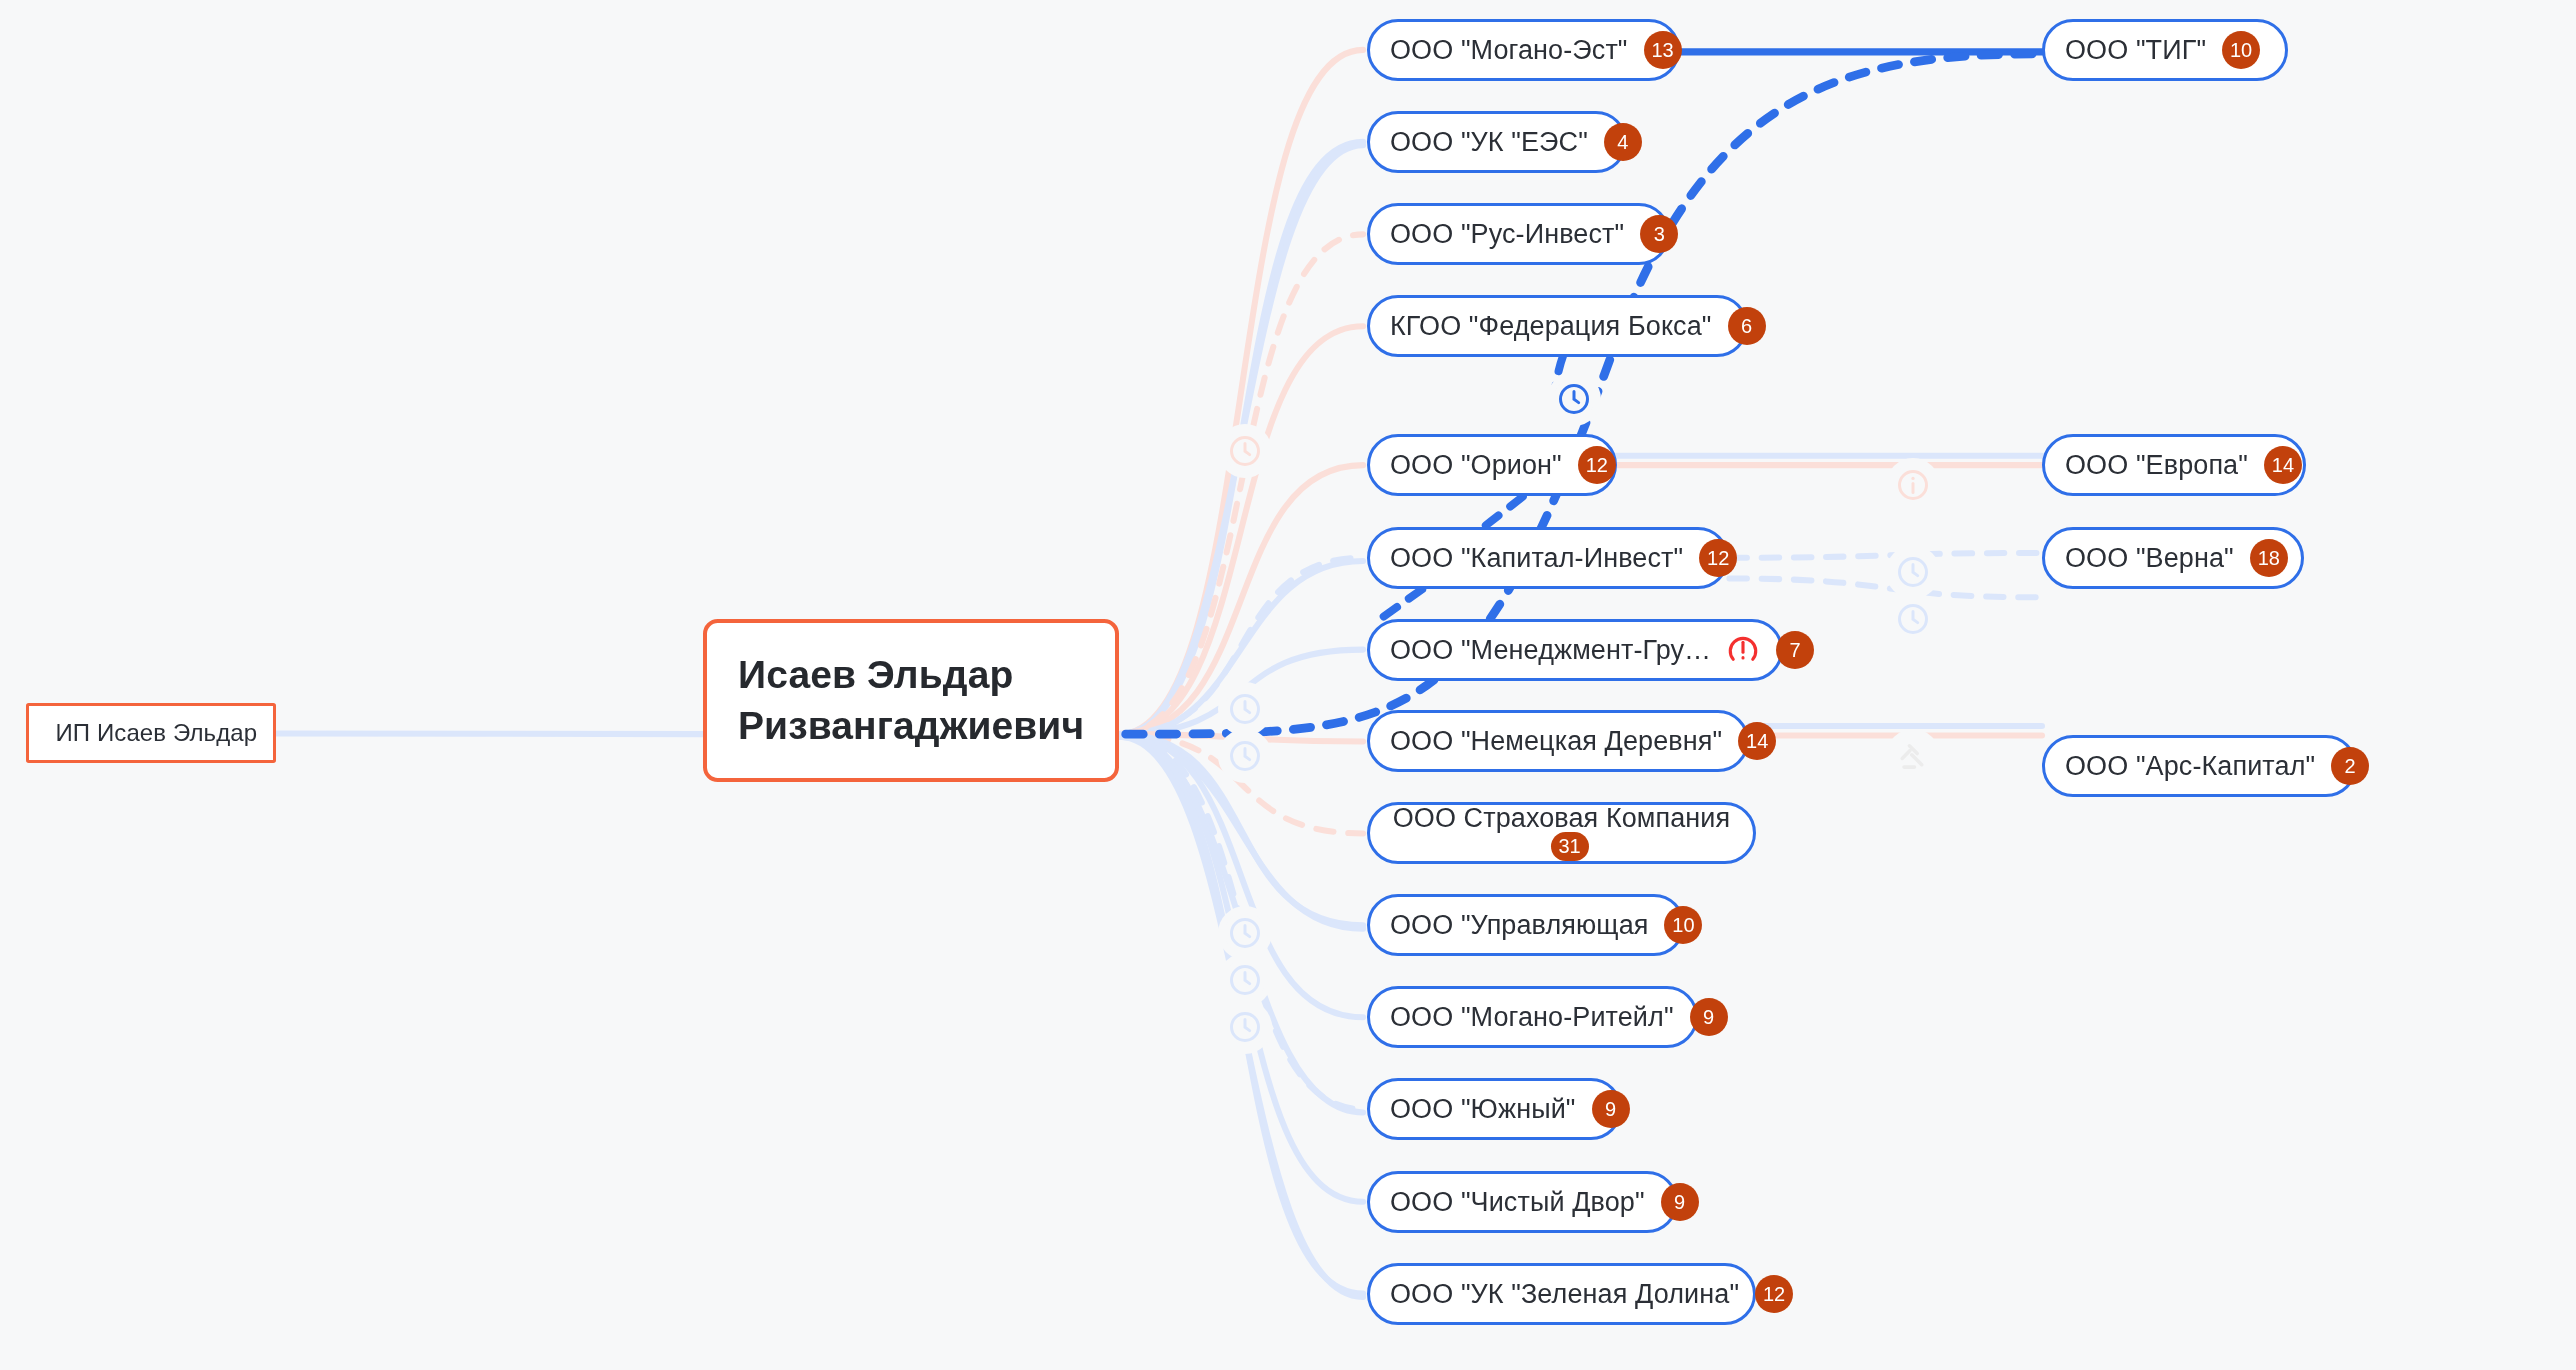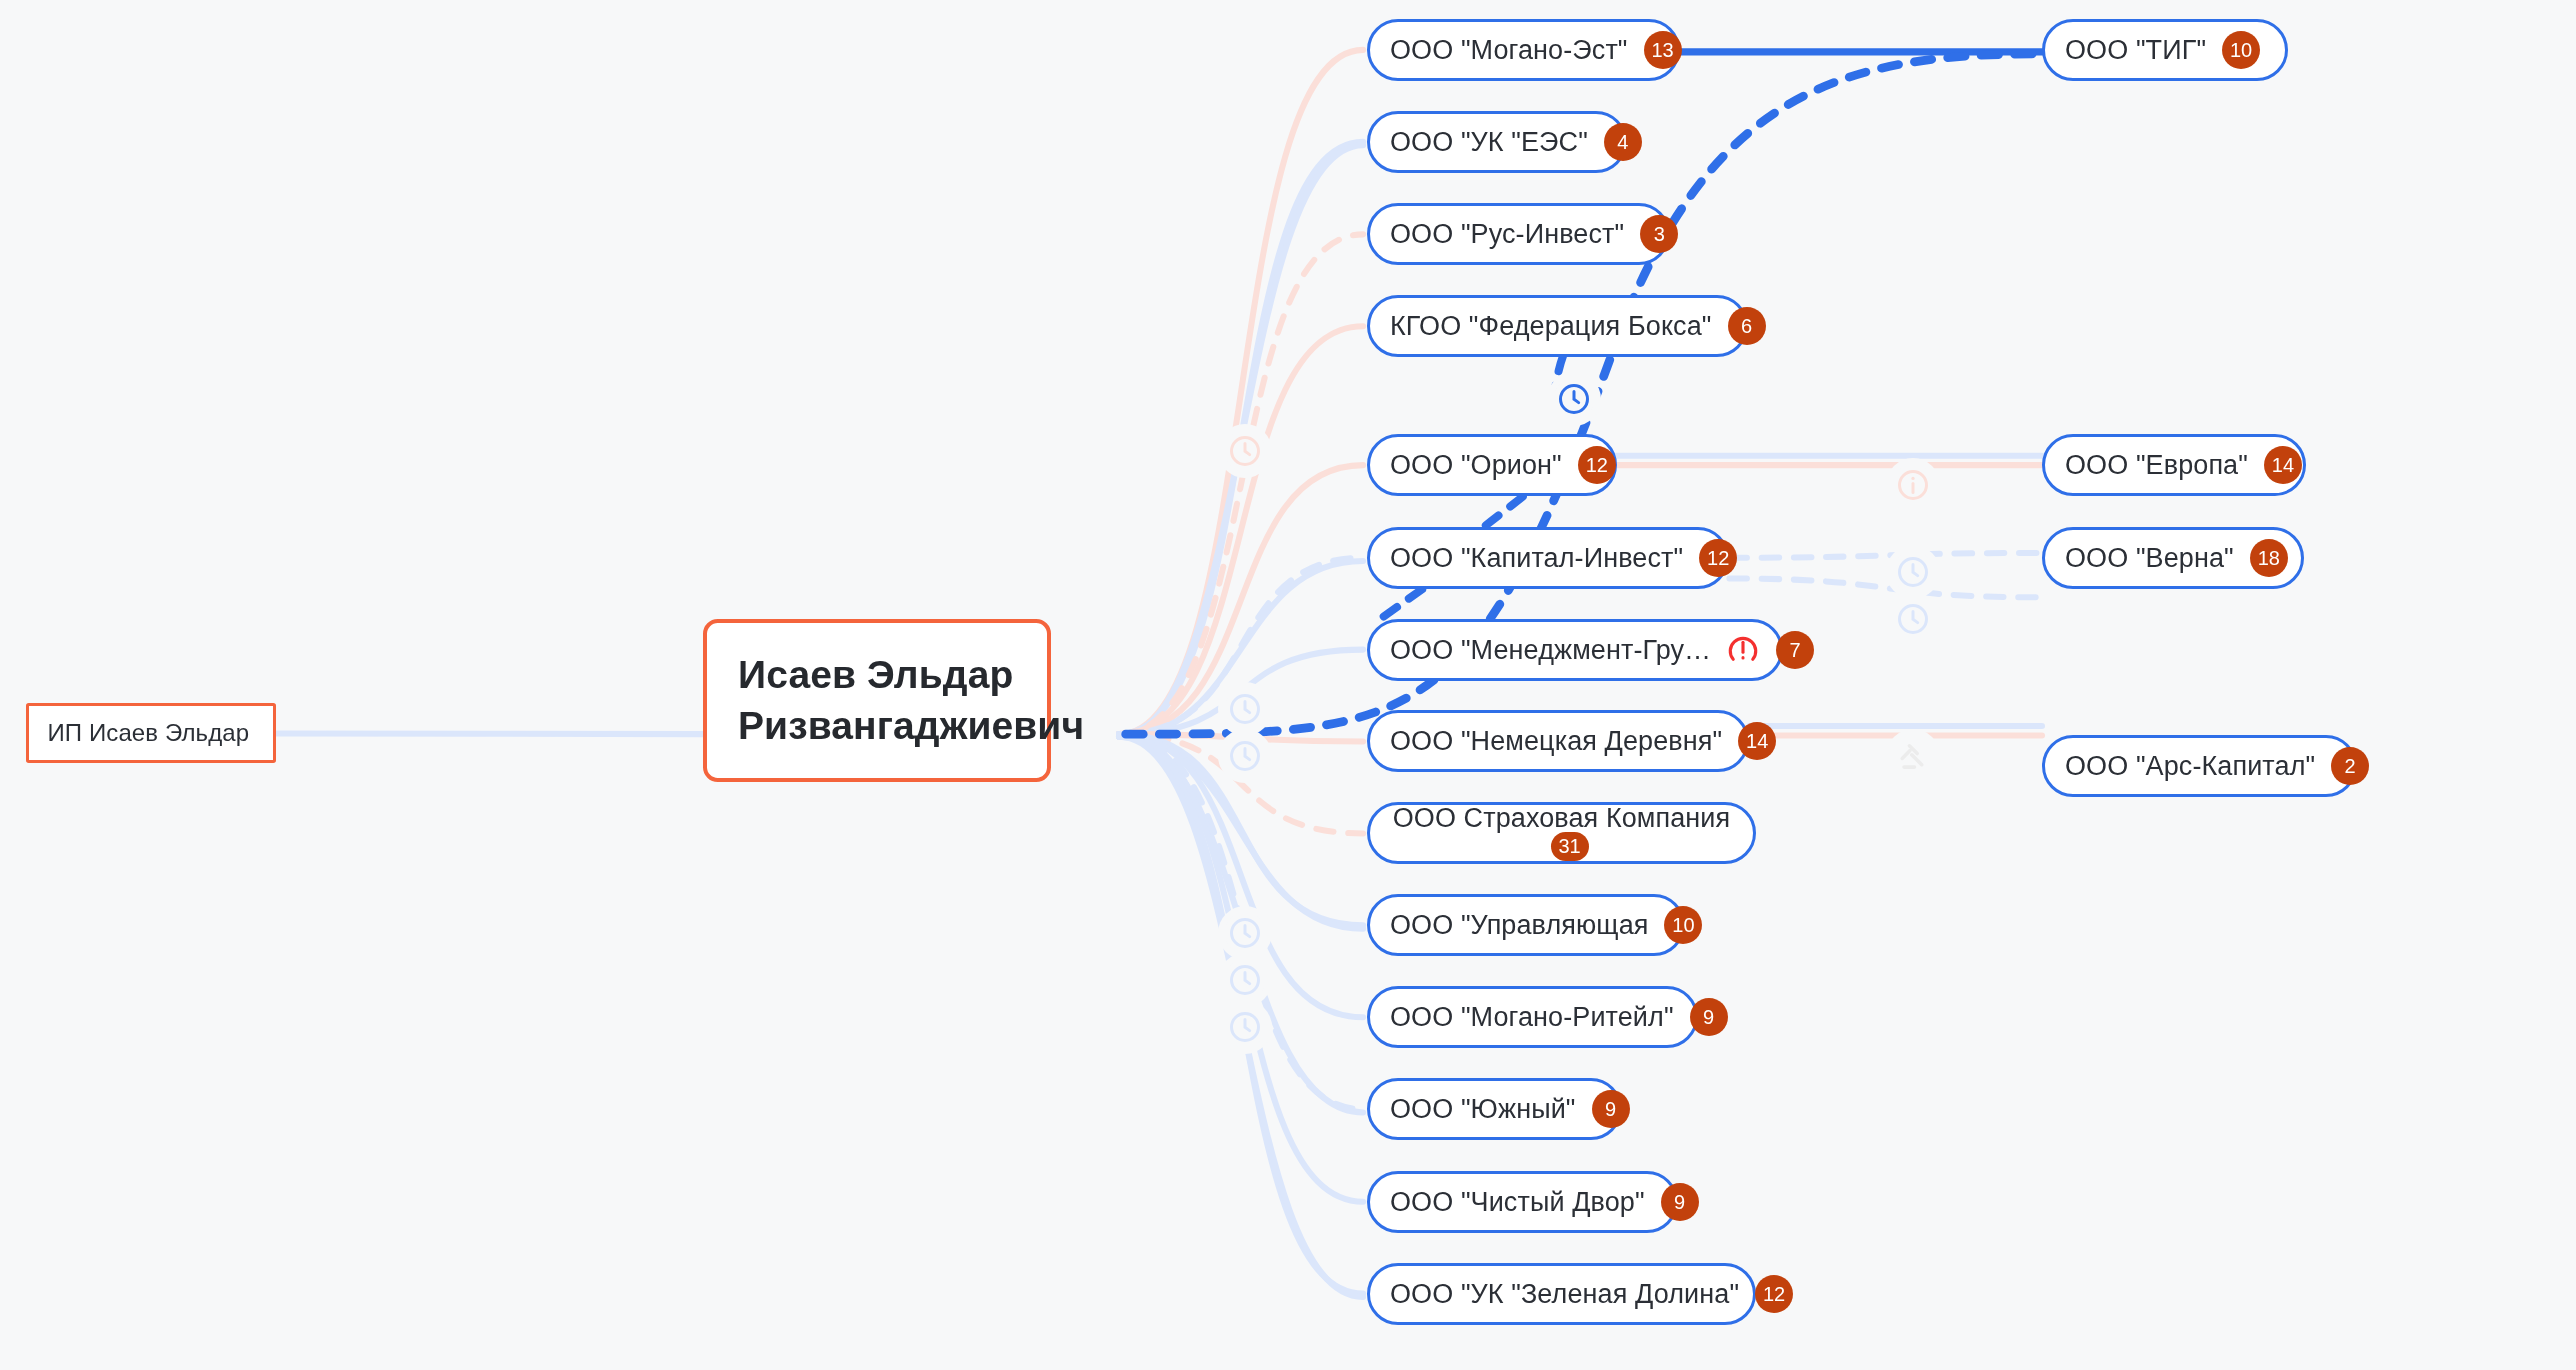--- a/index.html
+++ b/index.html
@@ -67,21 +67,21 @@
     line-height:1.3;
     color:#26292e;
     white-space:normal;
   }
 
   
   .node.plain{
     border:3.4px solid #f4643c;
     border-radius:2.7px;
     height:60px;
-    padding:0 19px;
+    padding:0 27px;
   }
   .node.plain .label{font-size:24px;color:#2b2f36;}
 
   
   .edge-icon{
     position:absolute;
     width:42px;height:42px;
     border-radius:670px;
     background:#f7f8f9;
     display:flex;align-items:center;justify-content:center;
@@ -127,21 +127,21 @@
     <g id="edges-strong">
         <path d="M2504,77 L3044,77" fill="none" stroke="#2f6fe8" stroke-width="11" stroke-linecap="round"></path>
         <path d="M1678,1094 C2120,1094 2200,1094 2420,480 C2560,130 2760,80 3040,80" fill="none" stroke="#2f6fe8" stroke-width="13" stroke-linecap="round" stroke-dasharray="26 24"></path>
         <path d="M2330,530 C2322,552 2318,580 2312,610" fill="none" stroke="#2f6fe8" stroke-width="12" stroke-linecap="round" stroke-dasharray="24 22"></path>
         <path d="M2270,740 C2250,756 2228,772 2206,790" fill="none" stroke="#2f6fe8" stroke-width="12" stroke-linecap="round" stroke-dasharray="24 22"></path>
         <path d="M2120,878 C2094,896 2070,914 2046,930" fill="none" stroke="#2f6fe8" stroke-width="12" stroke-linecap="round" stroke-dasharray="24 22"></path>
       </g>
   </svg>
 
   <div id="nodes-layer">
-      <div class="node root" style="left: 703px; top: 619px; width: 348px;">
+      <div class="node root" style="left: 703px; top: 619px; width: 416px;">
         <span class="label">Исаев Эльдар Ризвангаджиевич</span>
       </div>
       <div class="node plain" style="left: 25.5px; top: 703px; width: 250px;">
         <span class="label">ИП Исаев Эльдар</span>
       </div>
       <div class="node" style="left: 1367px; top: 19px; width: 313px;">
         <span class="label">ООО "Могано-Эст"</span>
         <span class="badge">13</span>
       </div>
       <div class="node" style="left: 1367px; top: 111px; width: 260px;">

